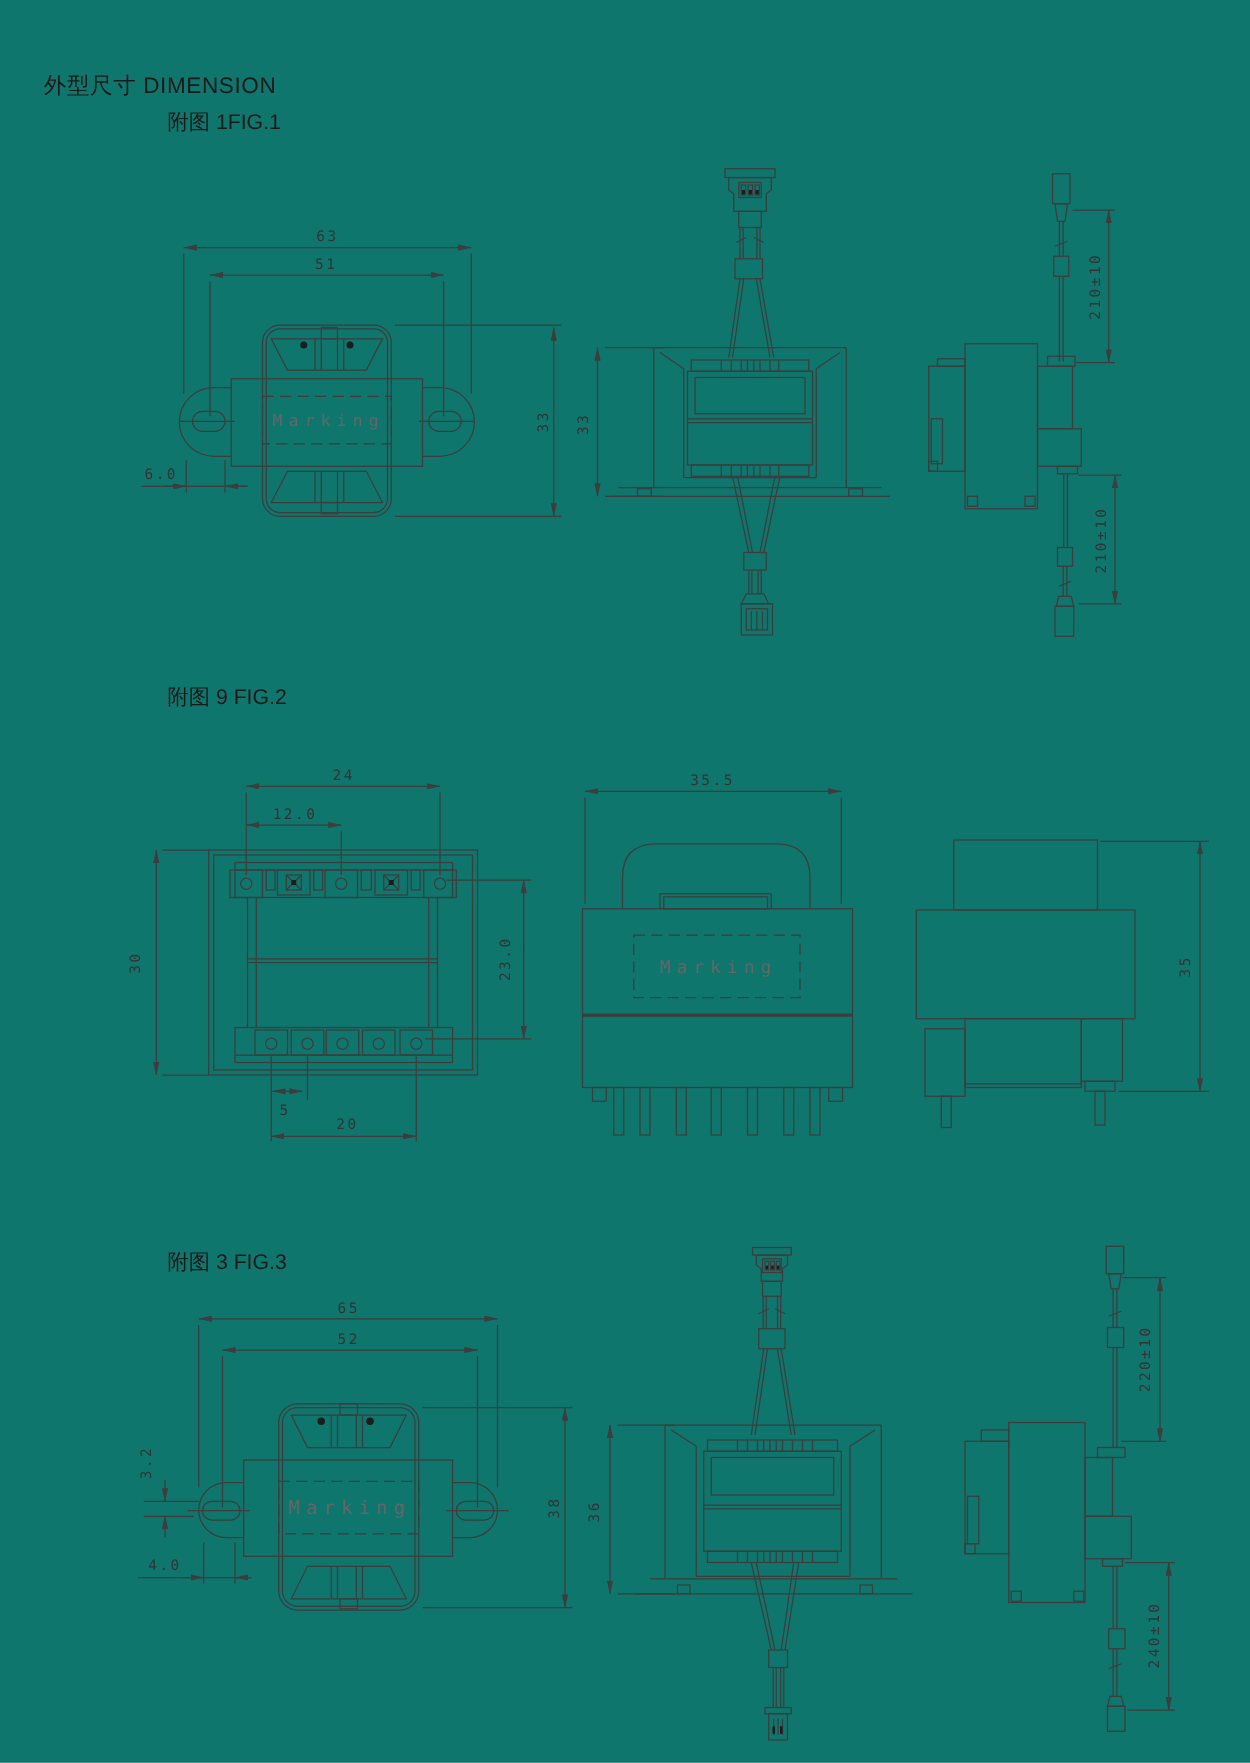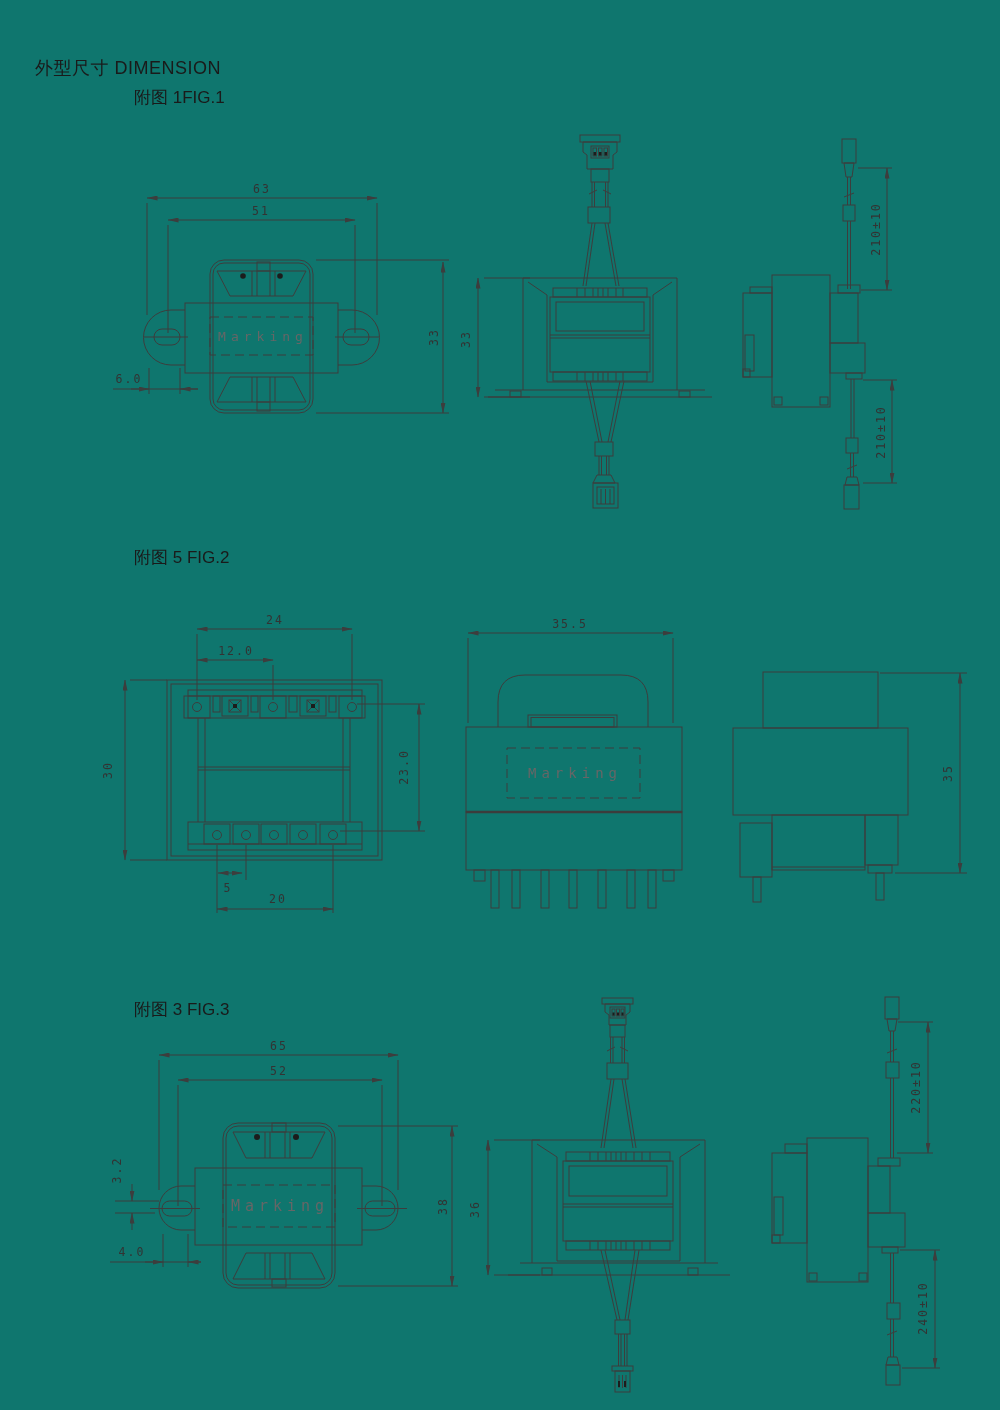--- a/index.html
+++ b/index.html
@@ -17,21 +17,21 @@
   .mark{font-family:"DejaVu Sans Mono","Liberation Mono",monospace;fill:#666;letter-spacing:5px;}
   .dash{stroke-dasharray:9 5;}
 </style>
 </head>
 <body>
 
 <div class="canvas">
 
   <div class="doc-title">外型尺寸 DIMENSION</div>
   <div class="fig-label" style="top:86px">附图 1FIG.1</div>
-  <div class="fig-label" style="top:546px">附图 5 FIG.2</div>
+  <div class="fig-label" style="top:546px">附图 9 FIG.2</div>
   <div class="fig-label" style="top:998px">附图 3 FIG.3</div>
 
   <svg class="view" style="left:95px;top:165px" width="360" height="270">
     <defs>
       <marker id="ar" viewBox="0 0 11 5" refX="10.5" refY="2.5" markerWidth="11" markerHeight="5" orient="auto-start-reverse">
         <path class="arr" d="M0,0 L11,2.5 L0,5 Z"></path>
       </marker>
     </defs>
     <g>
       <line x1="52" y1="33" x2="282" y2="33" marker-start="url(#ar)" marker-end="url(#ar)"></line>

